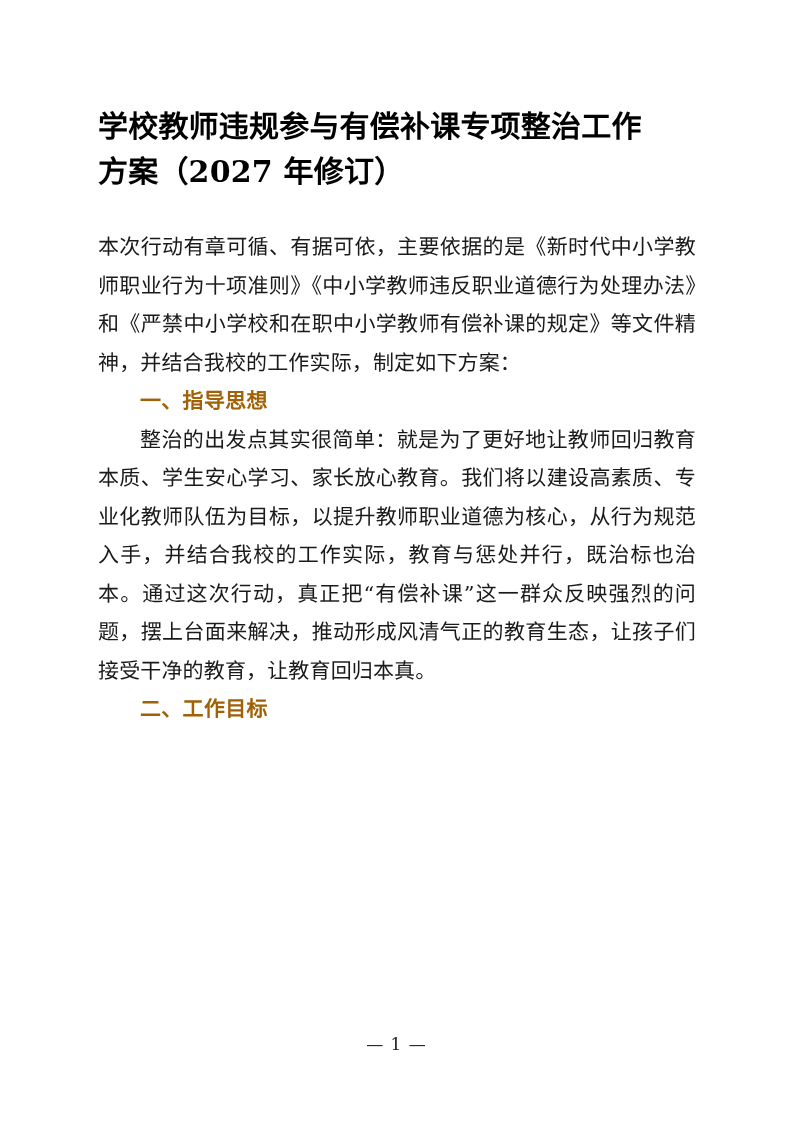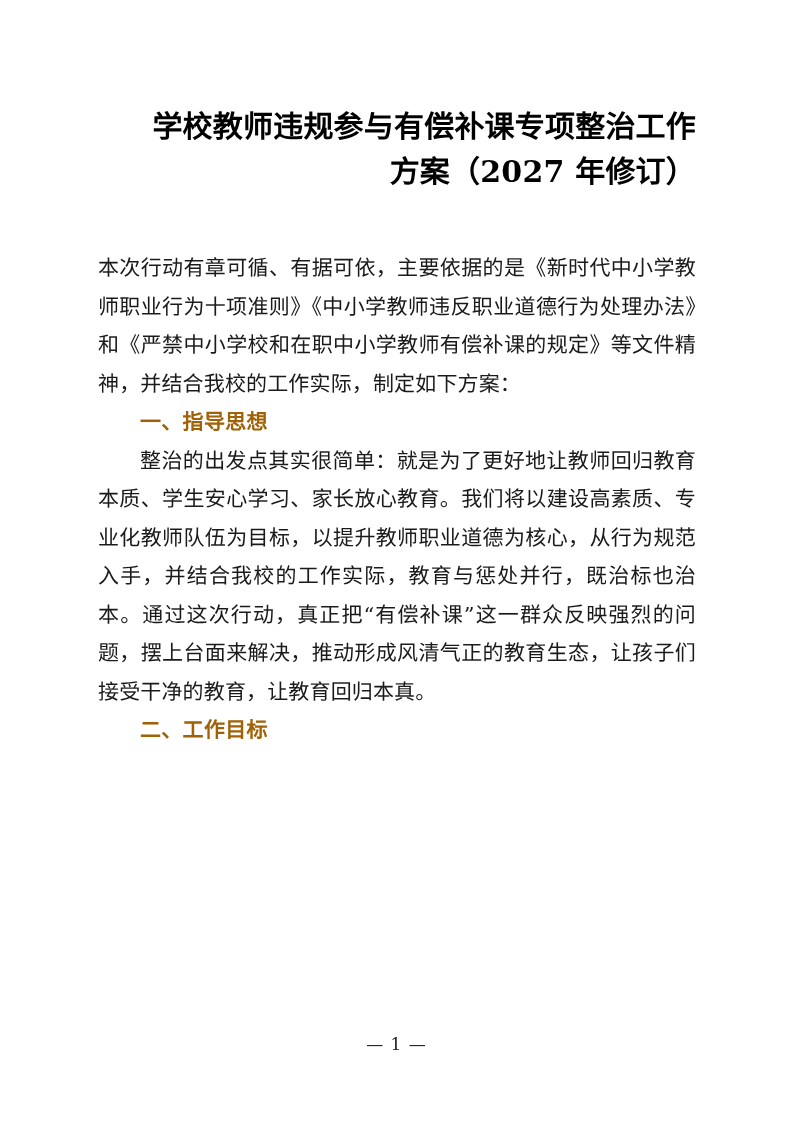--- a/index.html
+++ b/index.html
@@ -18,21 +18,21 @@
     overflow: hidden;
     box-sizing: border-box;
   }
 
   
   .doc-title {
     position: absolute;
     left: 98px;
     top: 104px;
     width: 598px;
-    text-align: right;
+    text-align: left;
     font-family: "DejaVu Serif", "Liberation Serif", serif;
     font-weight: 700;
     font-size: 30px;
     line-height: 45px;
     letter-spacing: 0.2px;
     color: #000000;
     white-space: pre-line;
   }
 
   
@@ -52,21 +52,20 @@
   .para {
     margin: 0;
     text-indent: 42px;
     text-align: justify;
     text-justify: inter-character;
     letter-spacing: 0.15px;
   }
 
   .para.no-indent {
     text-indent: 0;
-    margin-top: 21px;
   }
 
   .heading {
     margin: 0;
     text-indent: 42px;
     font-family: "DejaVu Sans", "Liberation Sans", sans-serif;
     font-weight: 700;
     font-size: 21px;
     line-height: 38.5px;
     letter-spacing: 0.3px;

